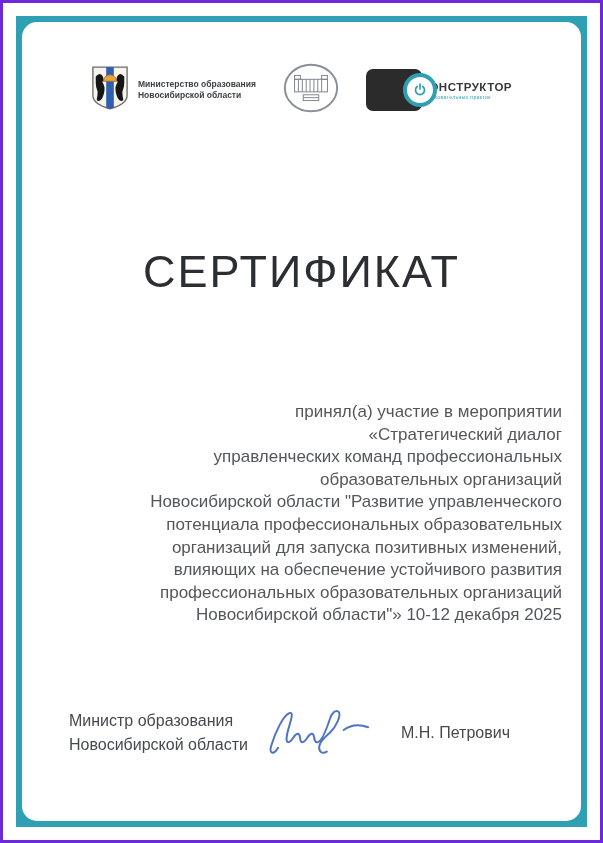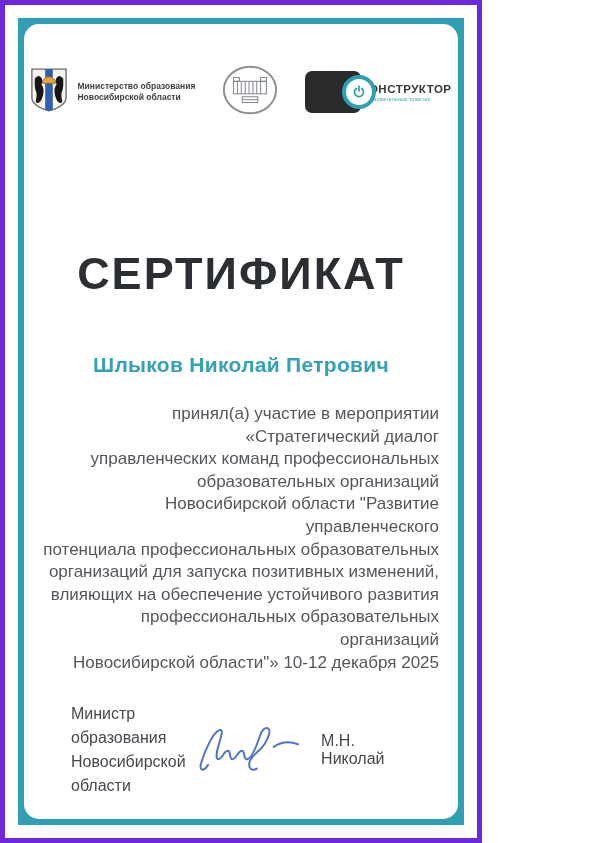--- a/index.html
+++ b/index.html
@@ -3,22 +3,22 @@
 <meta charset="utf-8">
 <style>
   :root{
     --teal:#2f9fb4;
     --title-dark:#2b2e33;
     --body-gray:#53575c;
     --sig-blue:#4f74c4;
   }
   html,body{margin:0;padding:0;background:#ffffff;font-family:"Liberation Sans",sans-serif;}
   .page{
-    position:relative;width:482px;height:843px;background:#ffffff;
-    border:5px solid #6d28d9;box-sizing:border-box;overflow:hidden;
+    position:relative;width:603px;height:843px;background:#ffffff;
+    border:3px solid #6d28d9;box-sizing:border-box;overflow:hidden;
   }
   .frame{position:absolute;left:13px;top:13px;right:13px;bottom:13px;background:var(--teal);}
   .inner{position:absolute;left:19px;top:19px;right:19px;bottom:19px;background:#ffffff;border-radius:15px;}
 
   
   .logos{position:absolute;top:58px;left:0;right:0;display:flex;justify-content:center;align-items:center;gap:26px;}
   .ministry{display:flex;align-items:center;gap:9px;}
   .ministry-label{font-size:8.5px;font-weight:bold;color:#3c3f42;line-height:1.3;}
   .k-logo{display:flex;align-items:center;}
   .k-badge{position:relative;width:56px;height:42px;background:#2b2b2b;border-radius:7px;}
@@ -26,21 +26,21 @@
     position:absolute;right:-15px;top:50%;transform:translateY(-50%);
     width:26px;height:26px;border-radius:50%;background:#ffffff;
     border:4px solid var(--teal);display:flex;align-items:center;justify-content:center;
   }
   .k-text{display:flex;flex-direction:column;}
   .k-title{font-size:11.5px;font-weight:800;letter-spacing:.5px;color:#34383c;}
   .k-tagline{font-size:5px;color:var(--teal);letter-spacing:.4px;margin-top:1px;}
 
   
   .title{position:absolute;top:243px;left:0;right:0;text-align:center;
-    font-size:45px;font-weight:700;letter-spacing:2px;color:var(--title-dark);}
+    font-size:45px;font-weight:400;letter-spacing:2px;color:var(--title-dark);}
   .confirms{position:absolute;top:322px;left:0;right:0;text-align:center;
     font-size:17px;color:var(--body-gray);}
   .recipient{position:absolute;top:348px;left:0;right:0;text-align:center;
     font-size:21px;font-weight:bold;color:#35a1b8;letter-spacing:.3px;}
   .body-text{position:absolute;top:398px;left:38px;right:38px;text-align:right;
     font-size:17px;line-height:22.6px;color:var(--body-gray);white-space:pre-line;}
 
   
   .footer{position:absolute;top:697px;left:66px;right:90px;
     display:flex;align-items:center;justify-content:space-between;}
@@ -107,21 +107,20 @@
         </div>
       </div>
       <div class="k-text">
         <span class="k-title">КОНСТРУКТОР</span>
         <span class="k-tagline">образовательных практик</span>
       </div>
     </div>
   </div>
 
   <div class="title">СЕРТИФИКАТ</div>
-  <div class="recipient">Шлыков Николай Петрович</div>
   <div class="body-text">принял(а) участие в мероприятии
 «Стратегический диалог
 управленческих команд профессиональных
 образовательных организаций
 Новосибирской области "Развитие управленческого
 потенциала профессиональных образовательных
 организаций для запуска позитивных изменений,
 влияющих на обеспечение устойчивого развития
 профессиональных образовательных организаций
 Новосибирской области"» 10-12 декабря 2025</div>
@@ -130,15 +129,15 @@
     <div class="role">Министр образования
 Новосибирской области</div>
     <div class="signature">
       <svg width="122" height="62" viewBox="0 0 130 64">
         <g fill="none" stroke="#4f74c4" stroke-width="2.1" stroke-linecap="round">
           <path d="M16,50 C11,58 6,56 9,47 C13,34 21,16 28,13 C33,11 30,20 27,30 C25,37 24,44 27,44 C31,44 33,35 37,35 C41,35 38,44 42,44 C46,44 48,35 52,35 C56,35 53,43 57,44 C62,45 67,32 71,20 C73,13 78,8 81,12 C83,16 78,27 72,33 C67,38 61,42 60,48 C59,54 63,57 68,54"></path>
           <path d="M86,31 C94,25 104,25 112,28"></path>
         </g>
       </svg>
     </div>
-    <div class="sign-name">М.Н. Николай</div>
+    <div class="sign-name">М.Н. Петрович</div>
   </div>
 </div>
 
 </body></html>

